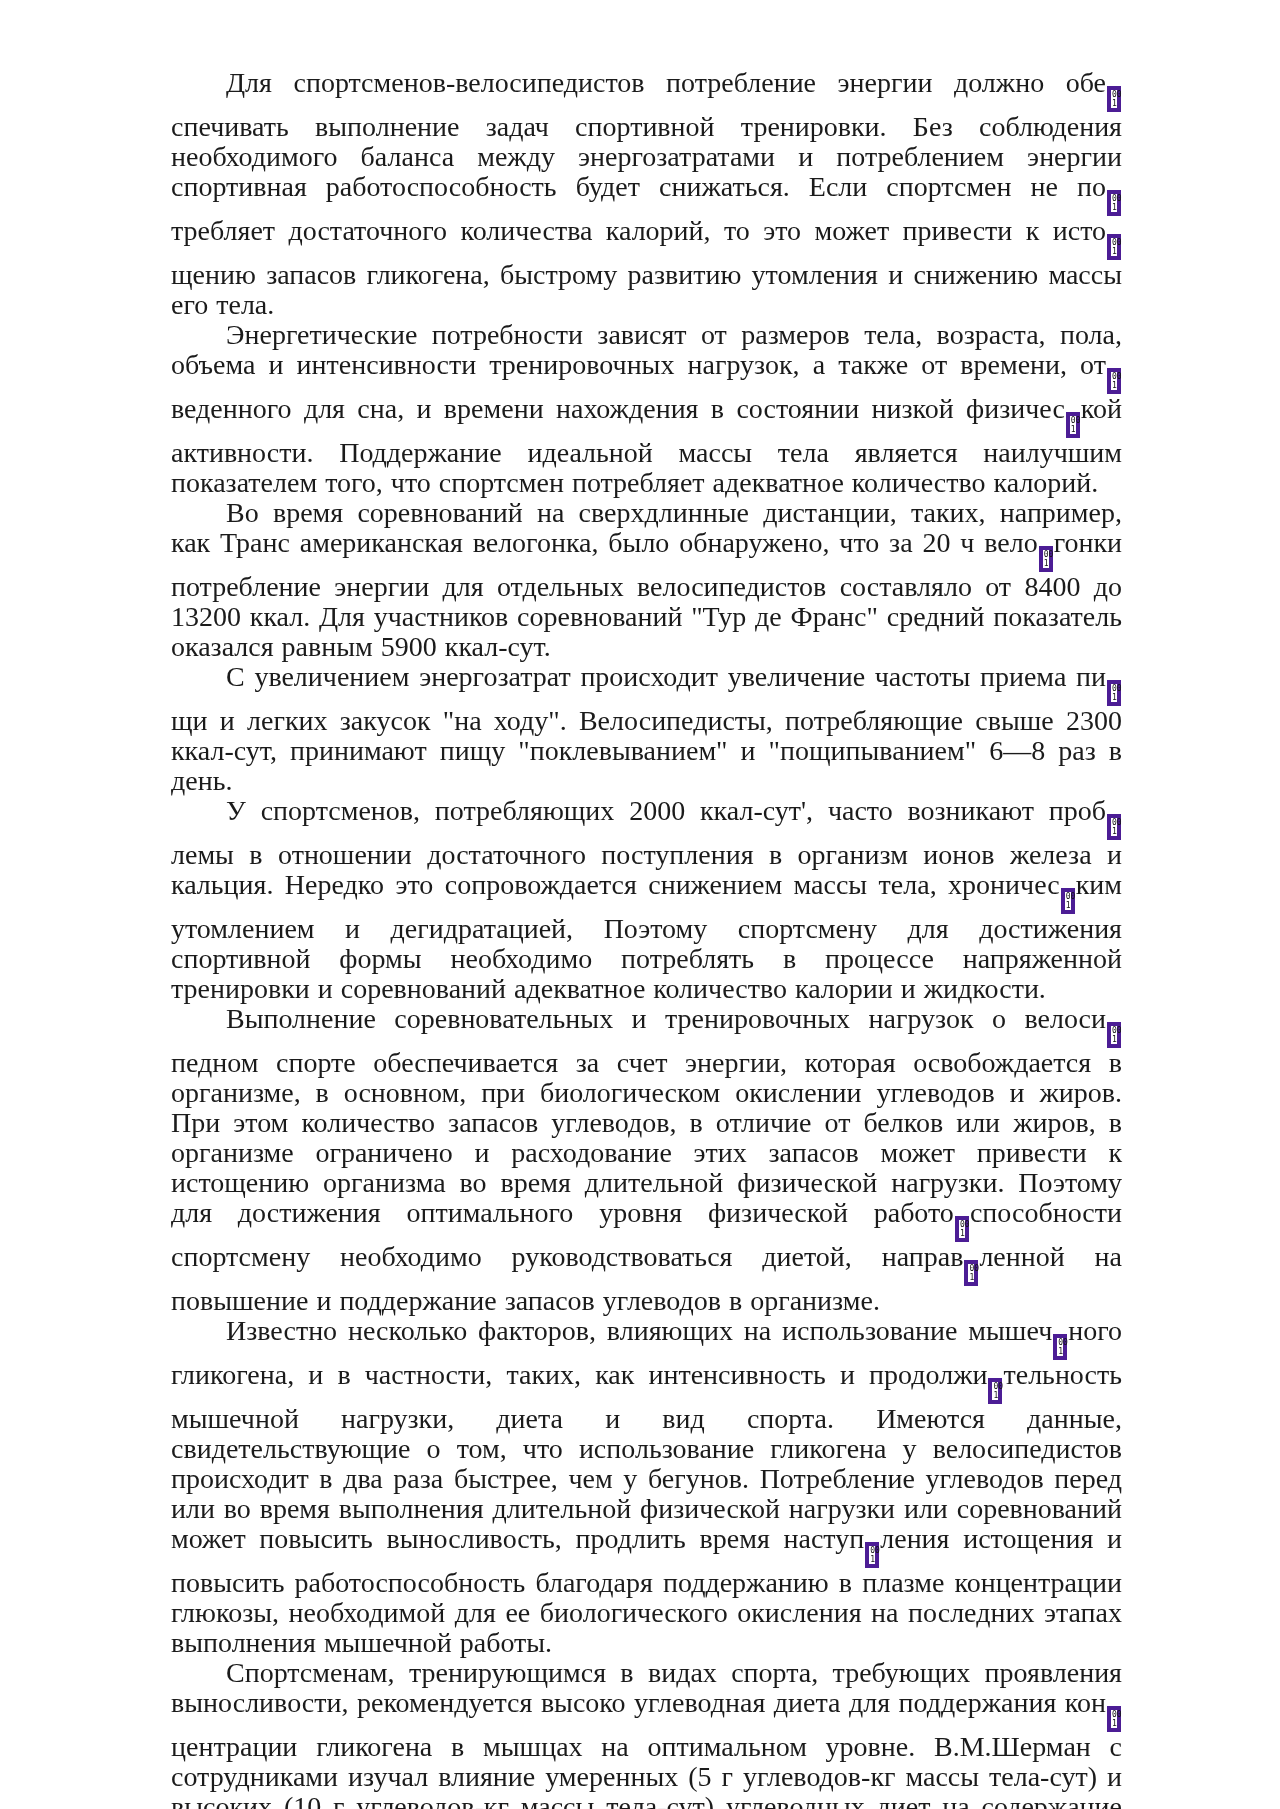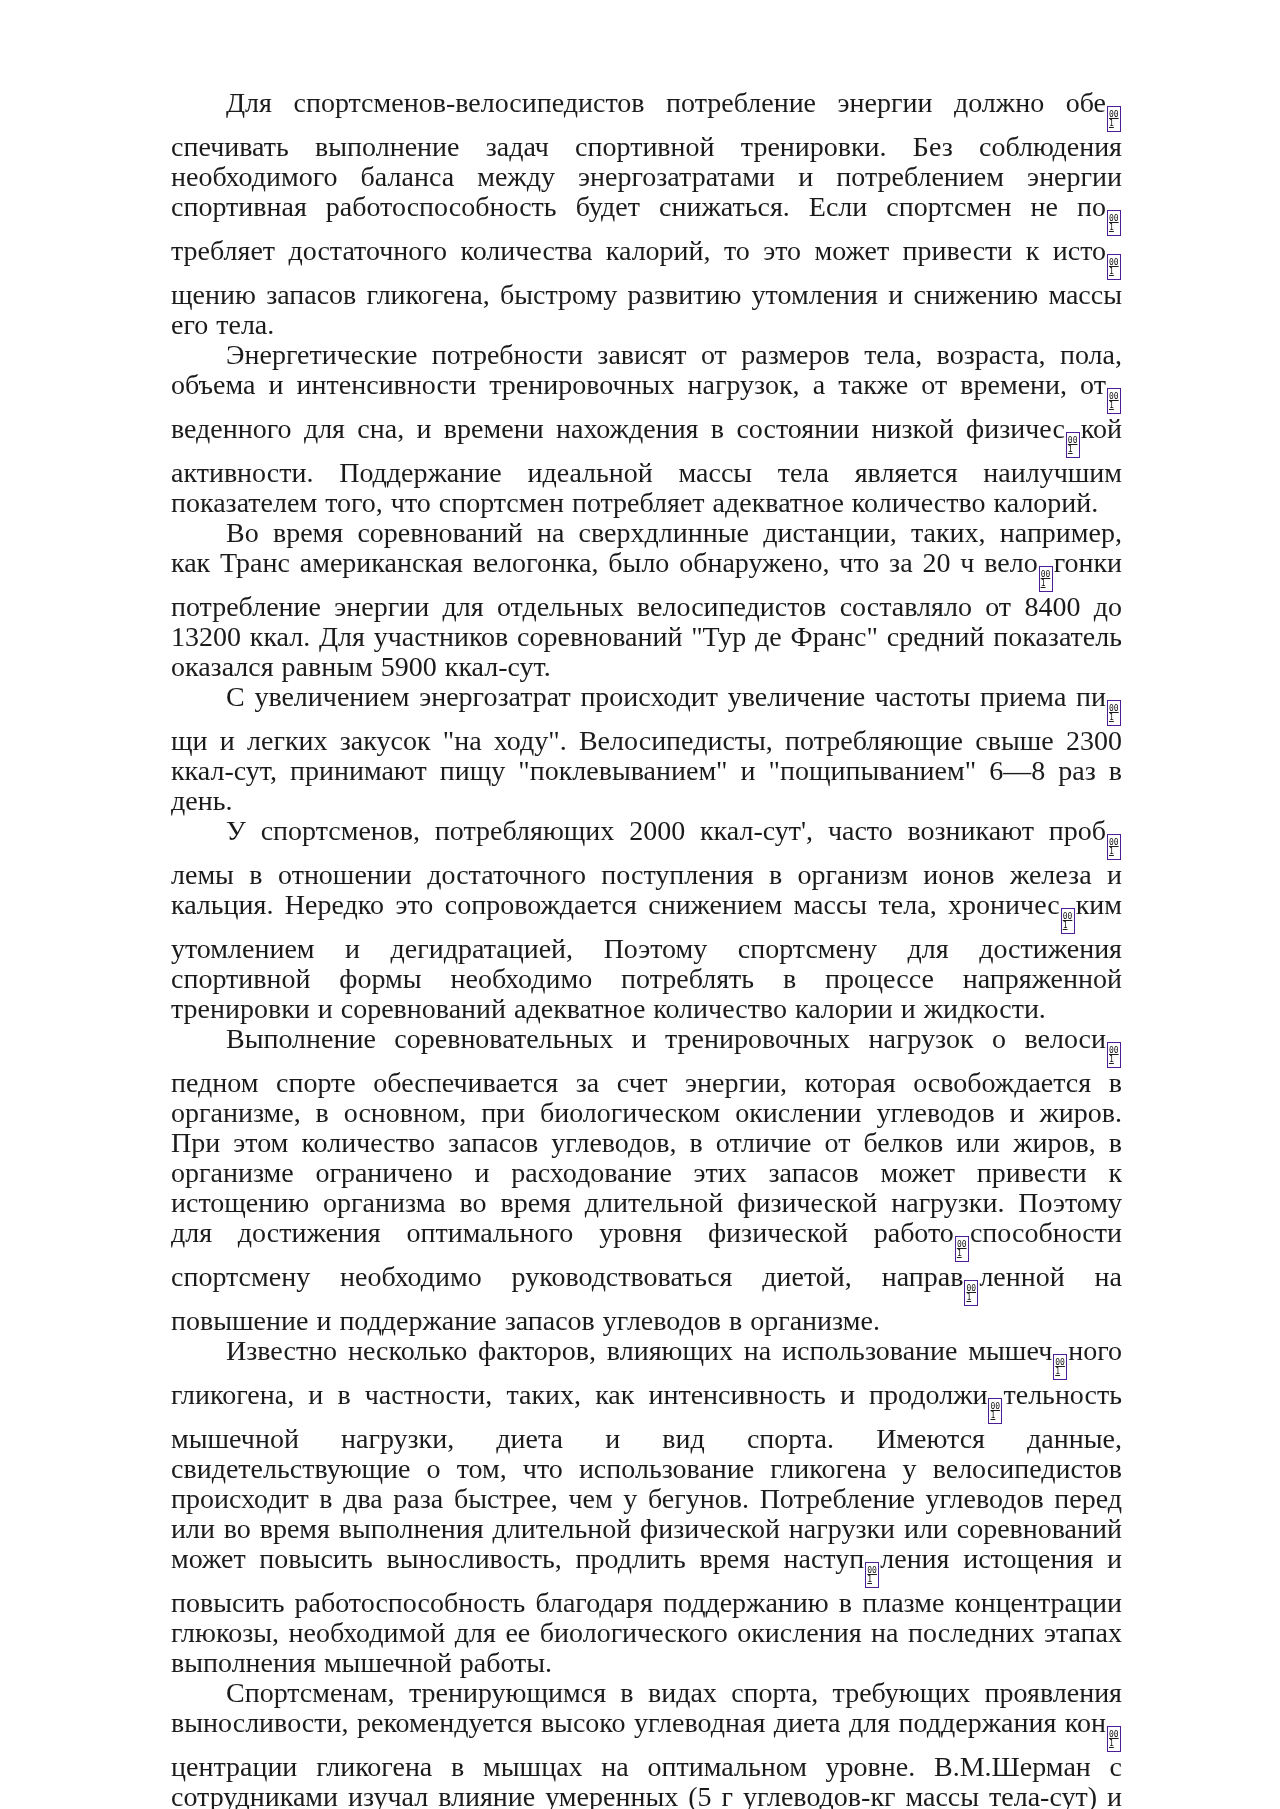--- a/index.html
+++ b/index.html
@@ -9,21 +9,21 @@
   }
   body {
     width: 1280px;
     height: 1809px;
     overflow: hidden;
   }
   .page {
     box-sizing: border-box;
     width: 1280px;
     height: 1809px;
-    padding: 88px 158px 10px 171px;
+    padding: 68px 158px 10px 171px;
     background: #ffffff;
   }
   .text-block {
     width: 951px;
   }
   .para {
     margin: 0;
     padding: 0;
     text-align: justify;
     text-indent: 55px;
@@ -35,27 +35,26 @@
   }
   
   .tofu {
     display: inline-flex;
     flex-direction: column;
     justify-content: center;
     align-items: flex-start;
     box-sizing: border-box;
     width: 14px;
     height: 26px;
-    border: 1px solid #4c1d95;
+    border: 4px solid #4c1d95;
     vertical-align: -5px;
     margin: 0 1px 0 1px;
     padding-left: 1px;
     overflow: visible;
     background: #ffffff;
-    text-decoration: underline;
   }
   .tofu .tr {
     display: block;
     font-family: "DejaVu Sans Mono", monospace;
     font-size: 8px;
     line-height: 9px;
     color: #141414;
     white-space: nowrap;
     text-indent: 0;
   }

